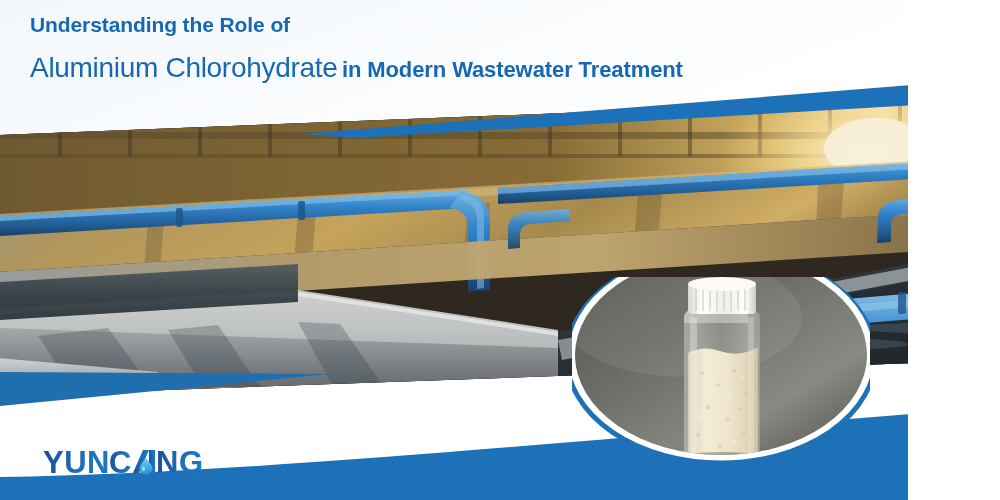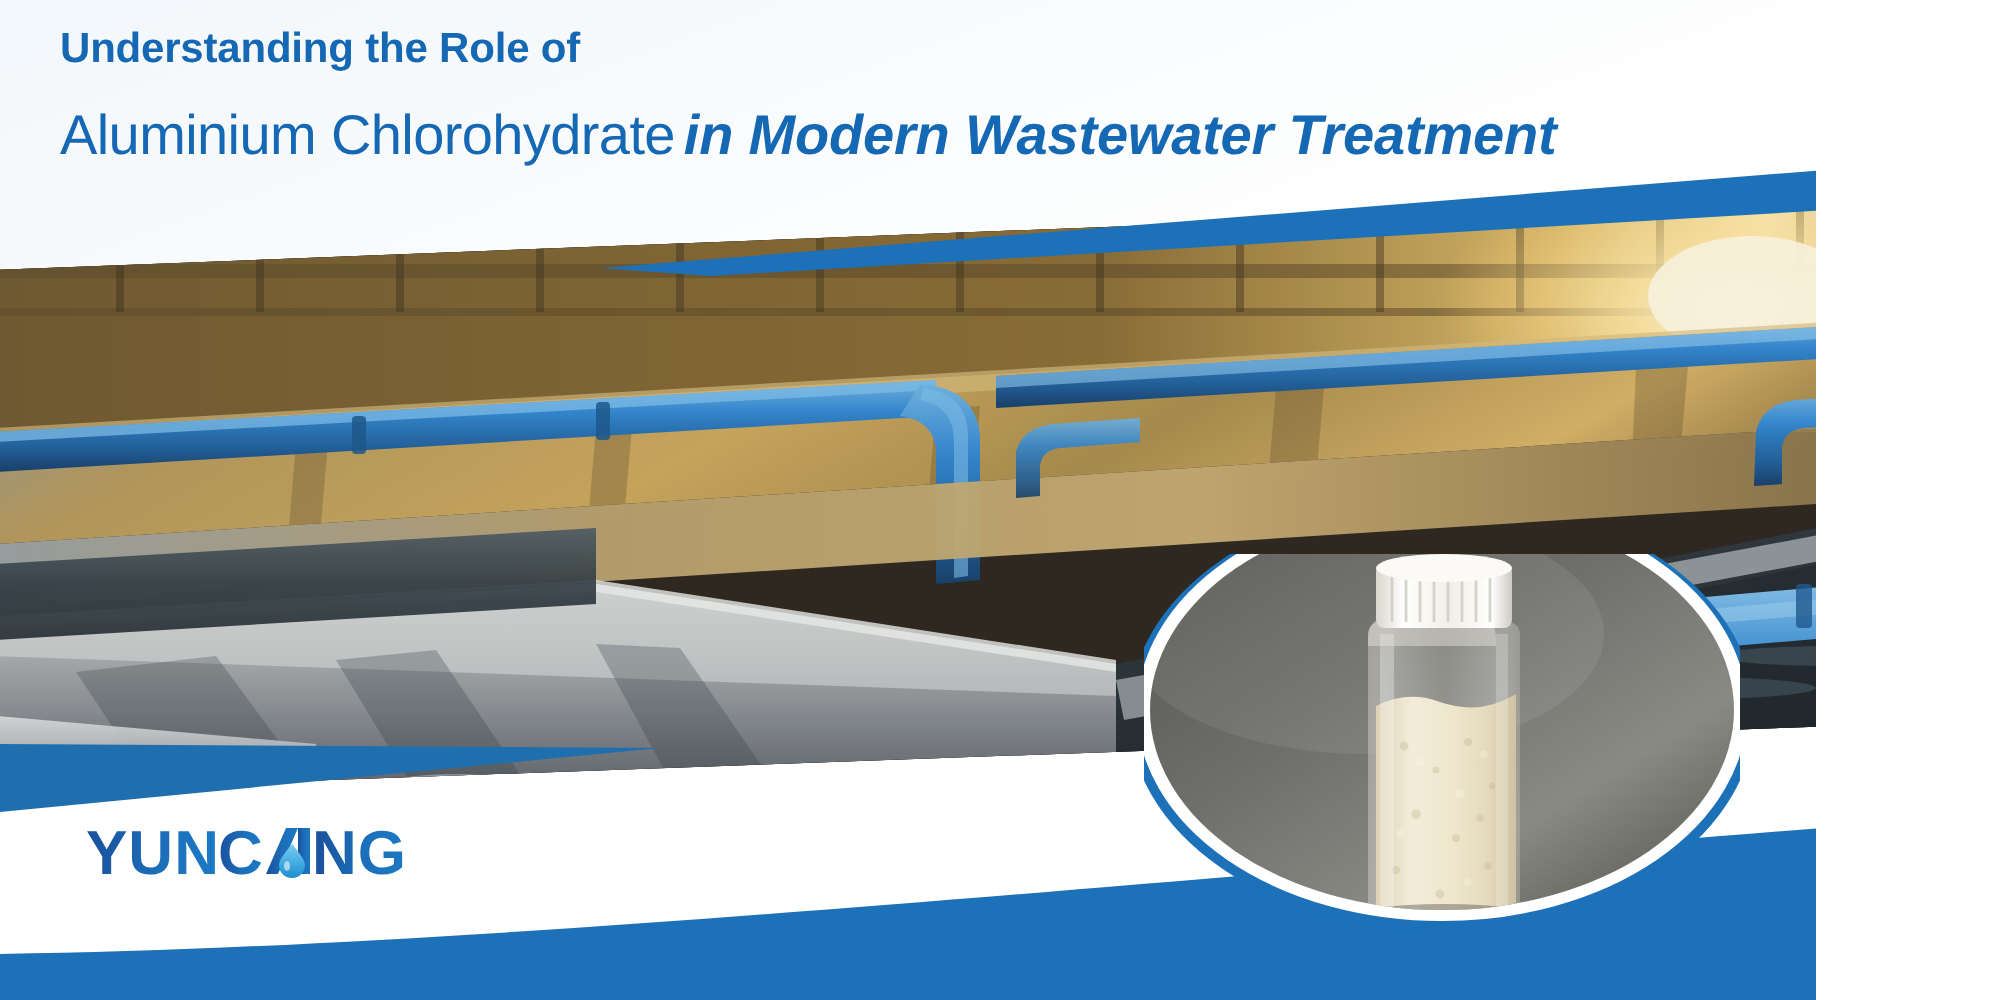--- a/index.html
+++ b/index.html
@@ -21,21 +21,21 @@
   .headline .line1{
     font-size:21px;font-weight:bold;color:#1568b4;
     letter-spacing:-0.1px;white-space:nowrap;
     text-shadow:0 1px 1px rgba(255,255,255,.8);
   }
   .headline .line2{
     margin-top:19px;white-space:nowrap;
     color:#1568b4;text-shadow:0 1px 1px rgba(255,255,255,.8);
   }
   .headline .strong{font-size:28px;font-weight:normal;letter-spacing:-0.3px;text-align:right;}
-  .headline .rest{font-size:28px;font-weight:bold;letter-spacing:-0.1px;font-style:italic;}
+  .headline .rest{font-size:22px;font-weight:bold;letter-spacing:-0.1px;}
 
   
   .photo-wrap{
     position:absolute;left:-2px;top:96px;width:1004px;height:300px;z-index:10;
     -webkit-clip-path:polygon(0% 13%,100% 0%,100% 88%,0% 100%);
     clip-path:polygon(0% 13%,100% 0%,100% 88%,0% 100%);
     overflow:hidden;
   }
   .photo{position:absolute;inset:0;overflow:hidden;background:#1b1a18;}
   .photo svg{display:block;width:100%;height:100%;}
@@ -48,21 +48,21 @@
   .wedge-bottomband{left:0;top:395px;}
 
   
   .circle-inset{
     position:absolute;left:572px;top:277px;width:298px;height:190px;z-index:35;
   }
   .circle-inset svg{display:block;}
 
   
   .logo{
-    position:absolute;left:43px;top:406px;z-index:45;
+    position:absolute;left:43px;top:442px;z-index:45;
     display:flex;align-items:center;justify-content:flex-end;
   }
   .logo svg{display:block;}
 </style>
 </head>
 <body>
 
 <div class="banner">
 
   <div class="photo-wrap">

